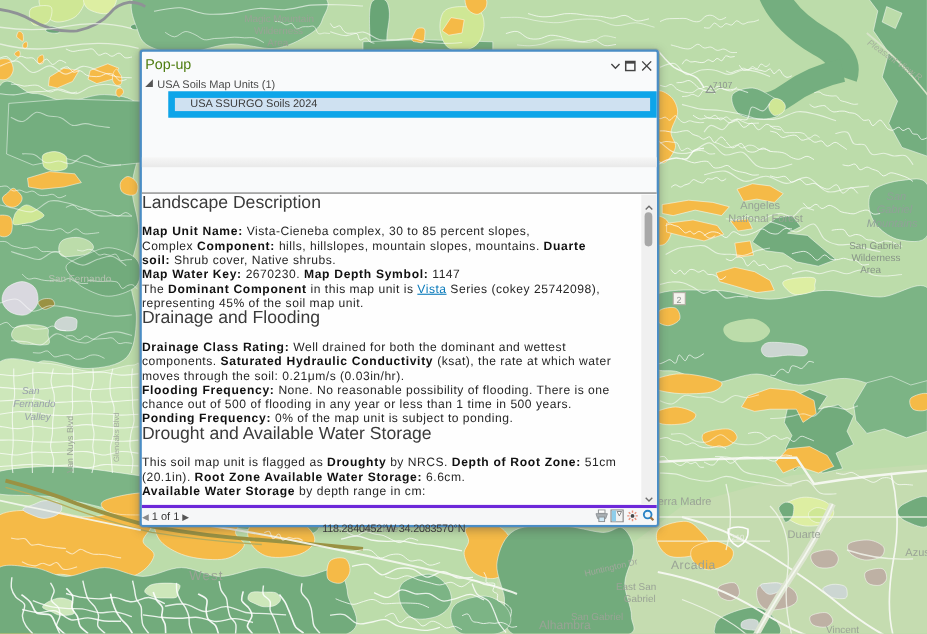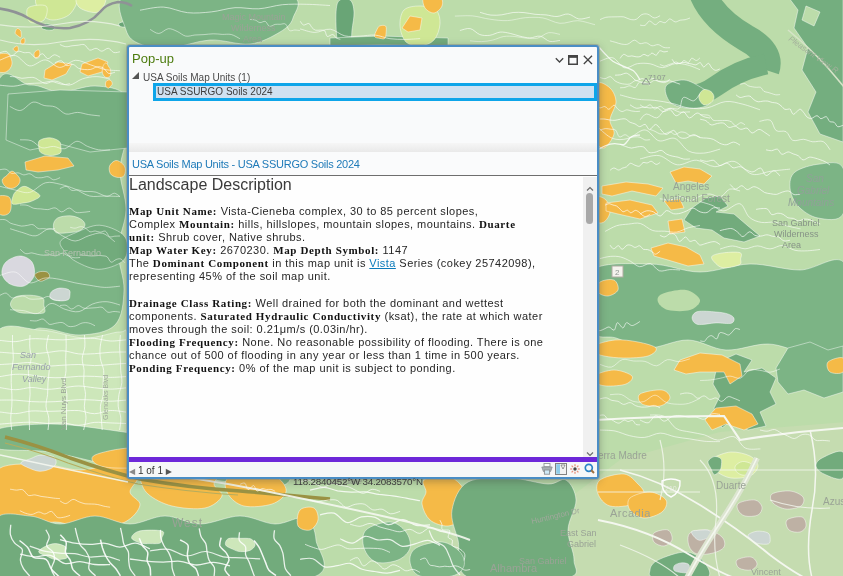--- a/index.html
+++ b/index.html
@@ -3,27 +3,27 @@
 <meta charset="utf-8">
 <style>
   html,body{margin:0;padding:0;background:#bcdcaa;}
   body{width:843px;height:576px;position:relative;overflow:hidden;font-family:"Liberation Sans",sans-serif;}
   #map{position:absolute;left:0;top:0;}
   .popup{position:absolute;left:127px;top:45px;width:468px;height:430px;border:2px solid #4a8dc5;border-radius:3px;background:#f9fafb;box-shadow:0 0 0 1px rgba(130,138,136,.45), 0 2px 9px rgba(60,60,60,.4);}
   .ptitle{position:absolute;left:3px;top:4px;font-size:13px;color:#4d7c0f;}
   .wbtn{position:absolute;}
   .tree1{position:absolute;left:14px;top:25px;font-size:10px;color:#4a4a4a;}
   .tri{position:absolute;left:3px;top:25px;width:0;height:0;border-left:7px solid transparent;border-bottom:7px solid #555;}
-  .sel{position:absolute;left:24px;top:36px;right:0px;height:12px;background:#cfe1f1;border:3px solid #0ea5e9;font-size:10px;color:#3c3c3c;line-height:12px;padding-left:1px;}
+  .sel{position:absolute;left:24px;top:36px;right:0px;height:12px;background:#cfe1f1;border:6px solid #0ea5e9;font-size:10px;color:#3c3c3c;line-height:12px;padding-left:14px;}
   .gstrip{position:absolute;left:0;top:96px;width:100%;height:9px;background:linear-gradient(#f6f6f6,#e9e9e9);}
   .linkbar{position:absolute;left:0;top:105px;width:100%;height:23px;background:#fafbfc;}
   .linkbar span{position:absolute;left:3px;top:6px;font-size:11px;letter-spacing:-0.25px;color:#1e7ab8;}
-  .content{position:absolute;left:0;top:128px;width:468px;height:287px;background:#fefefe;border-top:1px solid #6e6e6e;border-bottom:5px solid #6d28d9;box-sizing:border-box;overflow:hidden;}
+  .content{position:absolute;left:0;top:128px;width:468px;height:287px;background:#fefefe;border-top:1px solid #6e6e6e;border-bottom:3px solid #6d28d9;box-sizing:border-box;overflow:hidden;}
   .ctext{position:absolute;left:0px;top:2px;width:453px;font-size:11px;line-height:13px;color:#262626;letter-spacing:0.45px;}
-  .ctext b{color:#111;letter-spacing:0.62px;font-family:Liberation Serif, serif;}
+  .ctext b{color:#111;letter-spacing:0.62px;}
   h2{font-size:16px;font-weight:normal;color:#3a3a3a;margin:0;letter-spacing:0px;}
   .sbar{position:absolute;right:0;top:1px;width:14px;height:284px;background:#f0f0f0;}
   .thumb{position:absolute;left:3px;top:16px;width:7px;height:31px;background:#a8a8a8;border-radius:3.5px;}
   .bbar{position:absolute;left:0;bottom:0;width:100%;height:15px;background:#f6f7f8;font-size:11px;color:#3b3b3b;margin-top:35px;}
   .coords{position:absolute;left:164px;top:14px;font-size:9.8px;letter-spacing:-0.2px;text-align:center;}
   .nav{position:absolute;left:0px;top:3px;color:#333;font-size:10px;}
   .licons{position:absolute;right:2px;top:1px;}
   .vlink{color:#0b7bbb;}
 </style>
 </head>
@@ -339,41 +339,43 @@
       <rect x="0.75" y="0.75" width="8.5" height="8.5" fill="none" stroke="#444" stroke-width="1.5"></rect>
       <rect x="0.75" y="0.75" width="8.5" height="2.1" fill="#444"></rect>
     </svg>
   <svg class="wbtn" style="right:4px;top:8px" width="10" height="10" viewBox="0 0 10 10">
       <path d="M0.8,0.8 L9,9 M9,0.8 L0.8,9" stroke="#444" stroke-width="1.25" fill="none"></path>
     </svg>
   <div class="tri"></div>
   <div class="tree1">USA Soils Map Units (1)</div>
   <div class="sel">USA SSURGO Soils 2024</div>
   <div class="gstrip"></div>
-  <div class="linkbar">
-      <span>USA Soils Map Units - USA SSURGO Soils 2024</span>
-    </div>
   <div class="content">
     <div class="ctext">
       <h2>Landscape Description</h2>
       <div style="height:14px"></div>
       <div><b>Map Unit Name:</b> Vista-Cieneba complex, 30 to 85 percent slopes,<br>
-      Complex <b>Mountain:</b> hills, hillslopes, mountain slopes, mountains. <b>Duarte</b><br>
-      <b>unit:</b> Shrub cover, Native shrubs.<br>
+      Complex <b>Component:</b> hills, hillslopes, mountain slopes, mountains. <b>Duarte</b><br>
+      <b>soil:</b> Shrub cover, Native shrubs.<br>
       <b>Map Water Key:</b> 2670230. <b>Map Depth Symbol:</b> 1147<br>
       The <b>Dominant Component</b> in this map unit is <span class="vlink" style="text-decoration:underline">Vista</span> Series (cokey 25742098),<br>
       representing 45% of the soil map unit.</div>
+      <h2>Drainage and Flooding</h2>
       <div style="height:14px"></div>
       <div><b>Drainage Class Rating:</b> Well drained for both the dominant and wettest<br>
       components. <b>Saturated Hydraulic Conductivity</b> (ksat), the rate at which water<br>
       moves through the soil: 0.21μm/s (0.03in/hr).<br>
       <b>Flooding Frequency:</b> None. No reasonable possibility of flooding. There is one<br>
       chance out of 500 of flooding in any year or less than 1 time in 500 years.<br>
       <b>Ponding Frequency:</b> 0% of the map unit is subject to ponding.</div>
+      <h2>Drought and Available Water Storage</h2>
       <div style="height:14px"></div>
+      <div>This soil map unit is flagged as <b>Droughty</b> by NRCS. <b>Depth of Root Zone:</b> 51cm<br>
+      (20.1in). <b>Root Zone Available Water Storage:</b> 6.6cm.<br>
+      <b>Available Water Storage</b> by depth range in cm:</div>
     </div>
     <div class="sbar">
       <svg style="position:absolute;left:3px;top:9px" width="8" height="6" viewBox="0 0 8 6">
           <path d="M1,4.5 L4,1.5 L7,4.5" stroke="#6e6e6e" stroke-width="1.2" fill="none"></path>
         </svg>
       <div class="thumb"></div>
       <svg style="position:absolute;left:3px;bottom:4px" width="8" height="6" viewBox="0 0 8 6">
           <path d="M1,1.5 L4,4.5 L7,1.5" stroke="#6e6e6e" stroke-width="1.2" fill="none"></path>
         </svg>
     </div>

